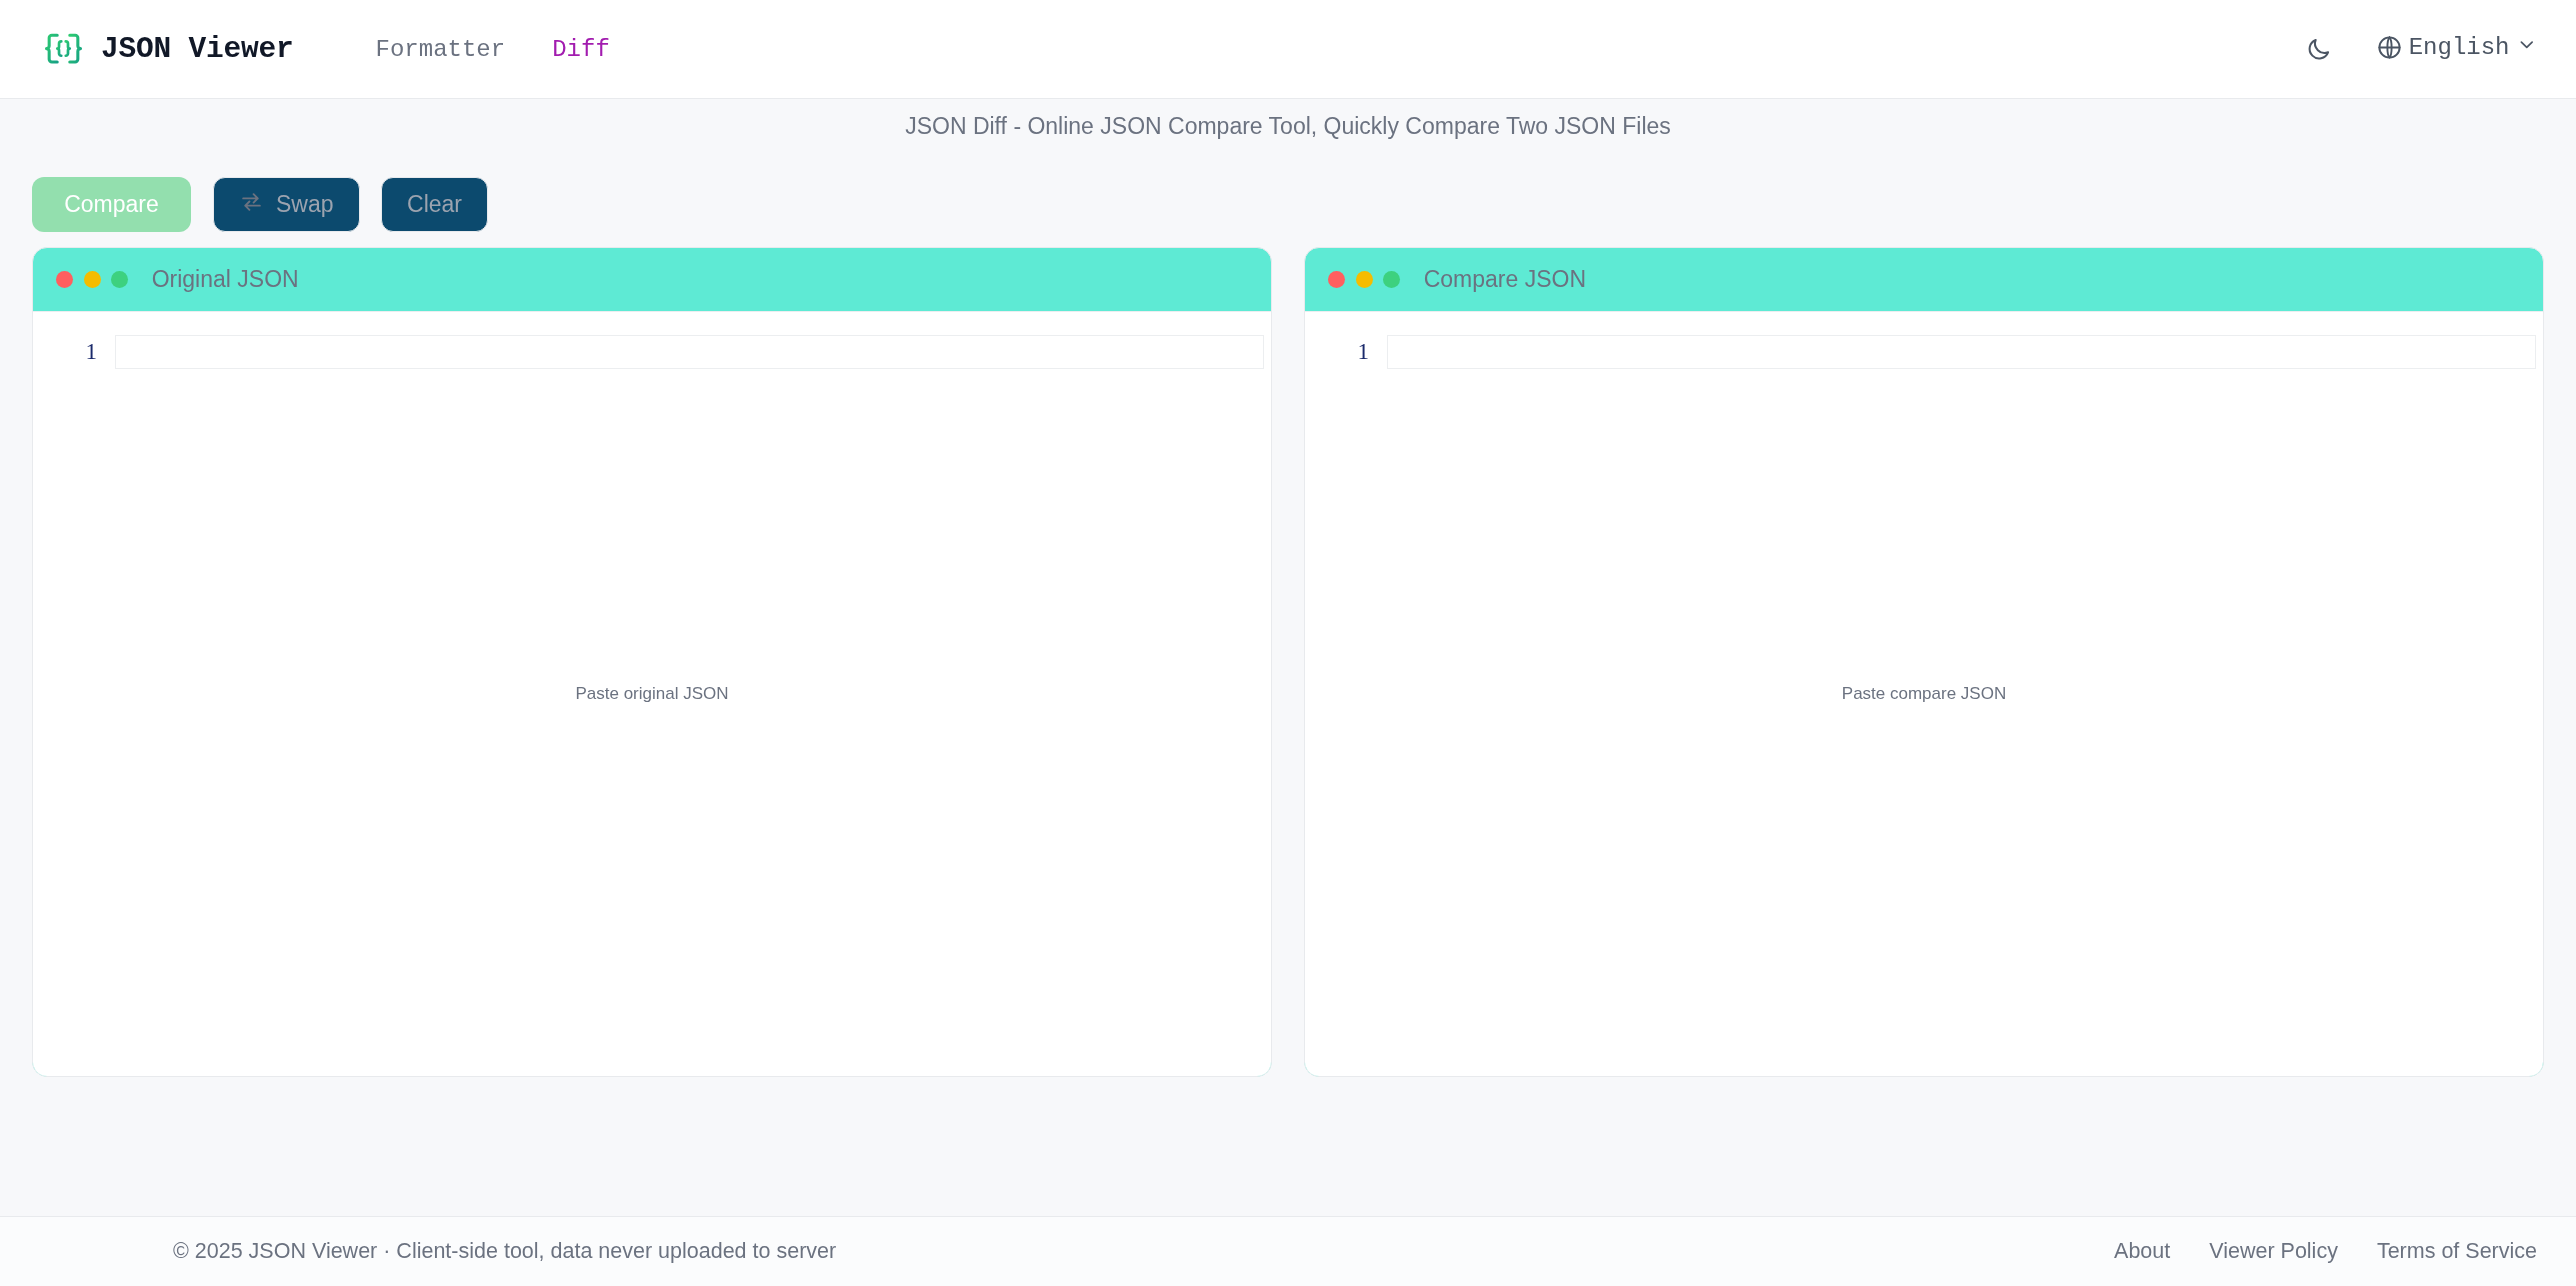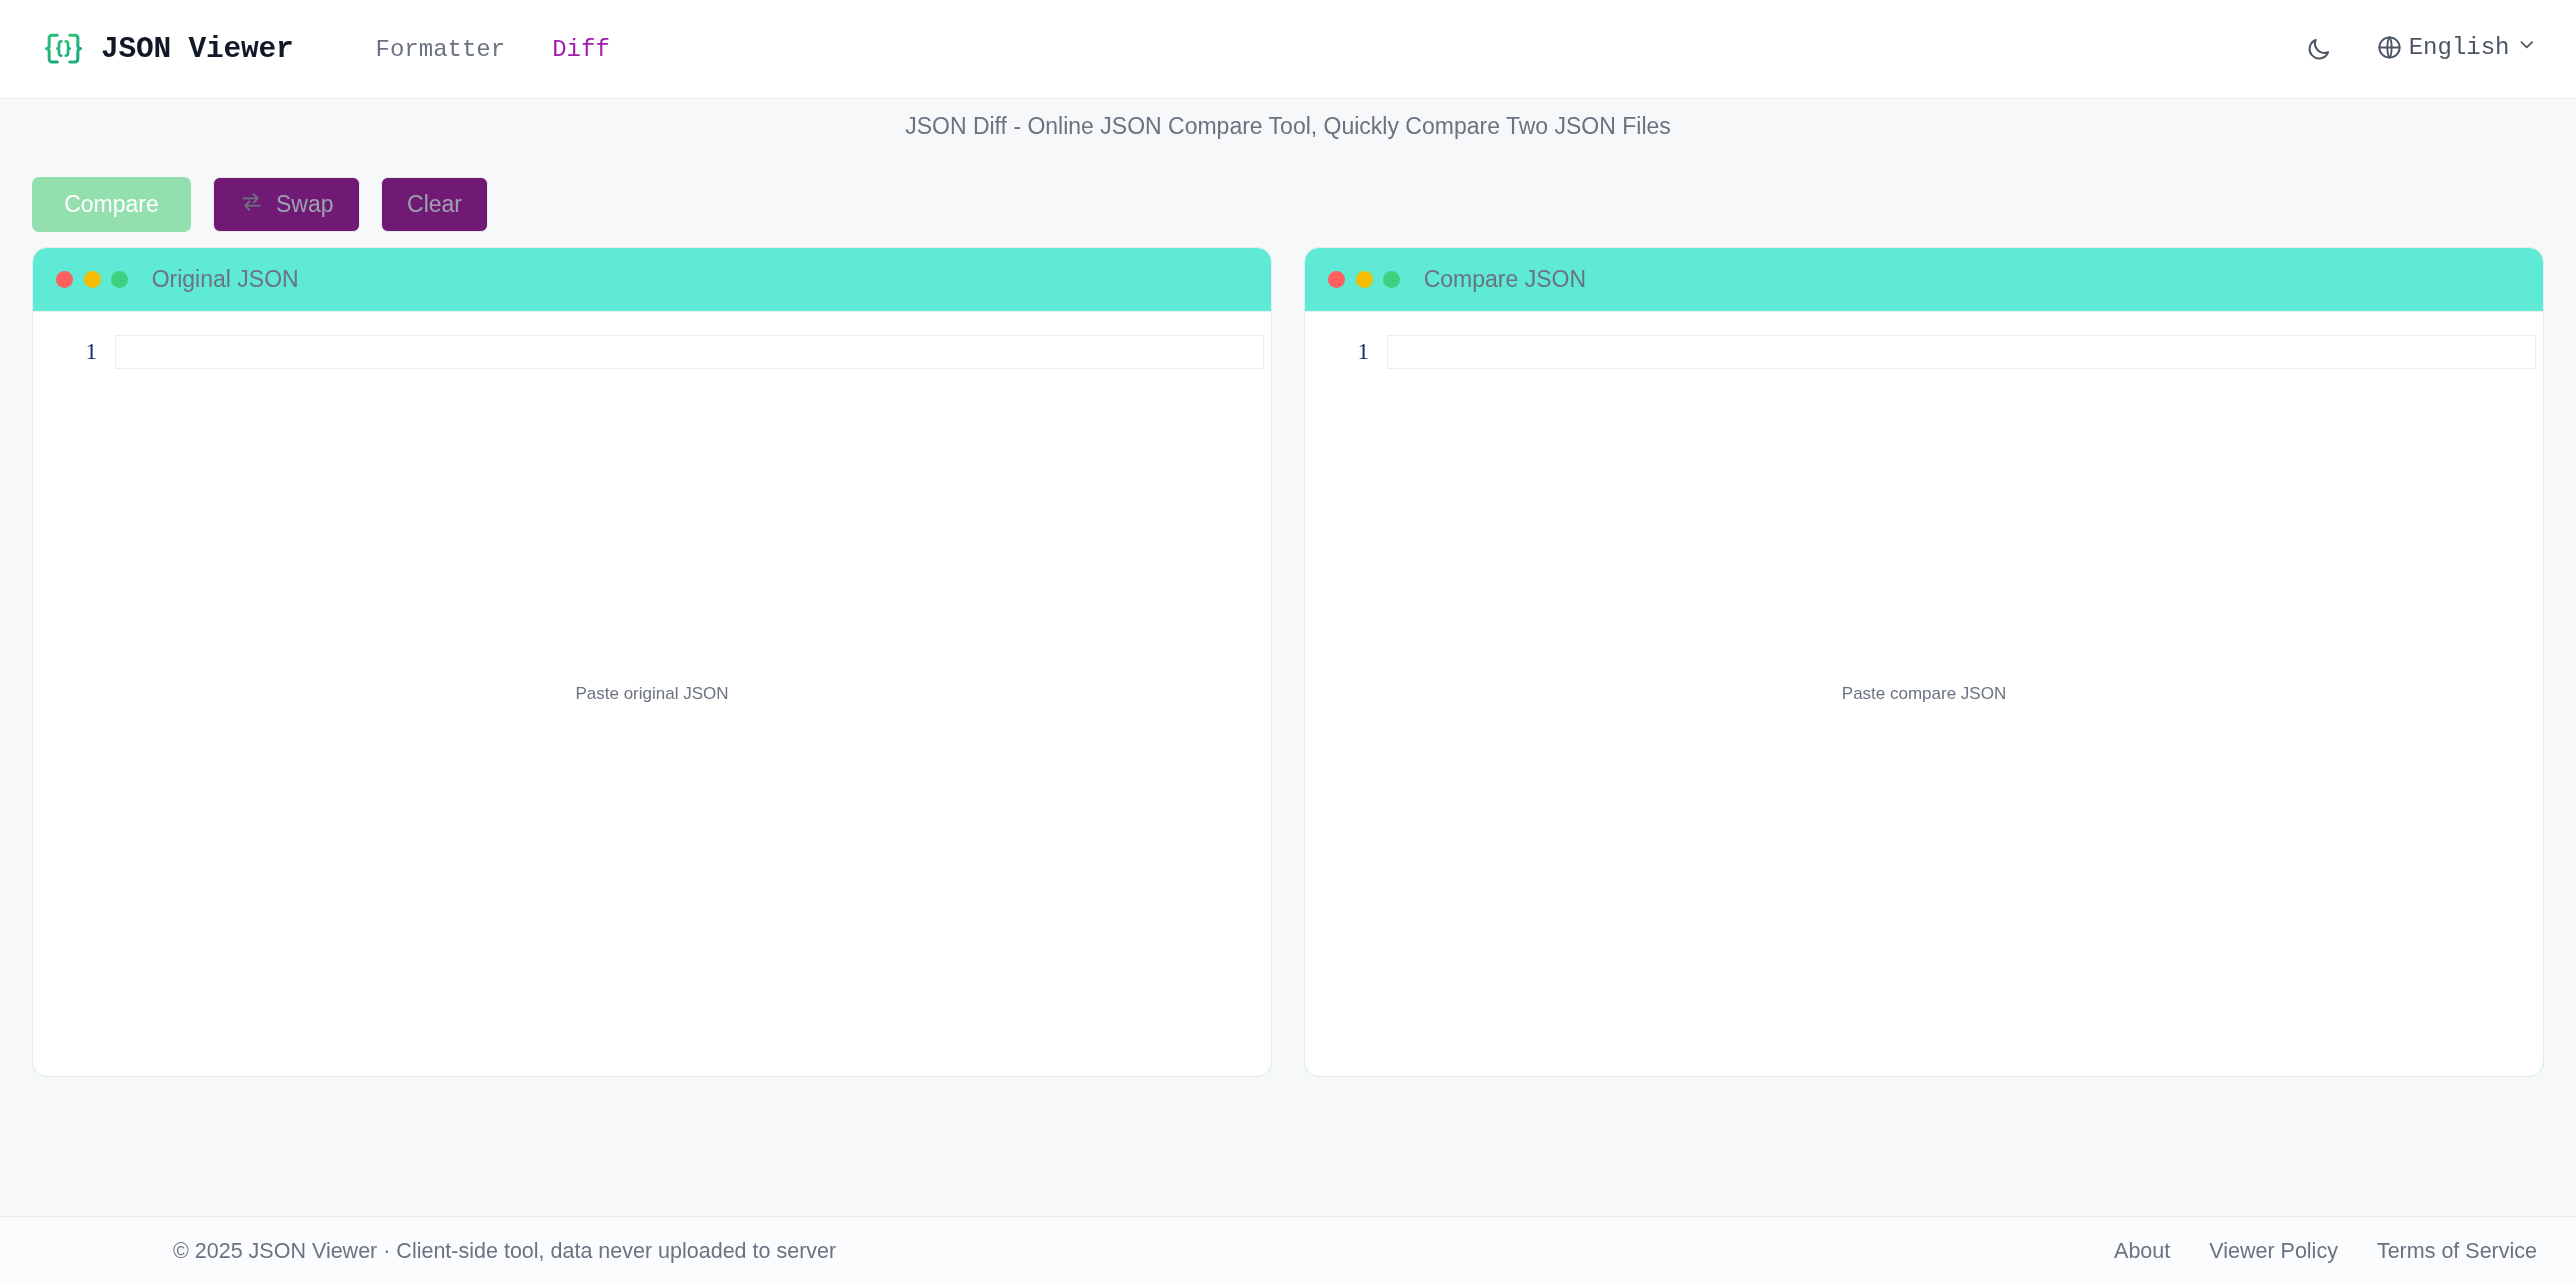--- a/index.html
+++ b/index.html
@@ -126,42 +126,42 @@
     display: flex;
     align-items: center;
     gap: 21.5px;
     padding: 12.5px 32px 0 32px;
     flex: 0 0 auto;
     height: 88px;
   }
 
   .btn {
     height: 55px;
-    border-radius: 7px;
+    border-radius: 12px;
     font-size: 23px;
     display: flex;
     align-items: center;
     justify-content: center;
     gap: 12.5px;
     cursor: pointer;
     white-space: nowrap;
     padding: 0 25px;
     border: 0.9px solid transparent;
     background: transparent;
     font-family: "Liberation Sans", sans-serif;
   }
 
   .btn-compare {
     background: #93dfae;
     color: #ffffff;
     min-width: 159px;
   }
 
   .btn-outline {
-    background: #701a75;
+    background: #0c4a6e;
     color: #9ca3af;
     border: 0.9px solid #e8eaed;
   }
 
   
   .main {
     flex: 1 1 auto;
     display: flex;
     gap: 32px;
     padding: 5.4px 32px 0 32px;

